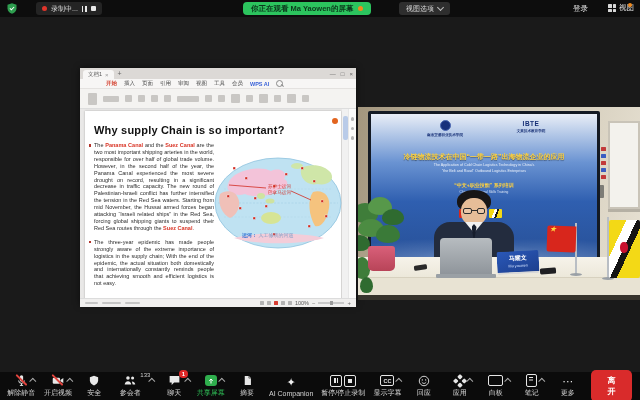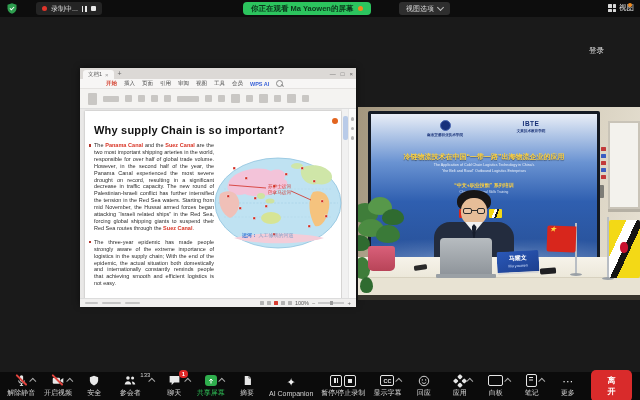--- a/index.html
+++ b/index.html
@@ -18,21 +18,21 @@
                 display:flex;align-items:center;gap:5px;padding:0 8px;}
   .watch-banner span{font-size:7.5px;color:#0c3a1d;font-weight:bold;}
   .banner-dot{width:5px;height:5px;border-radius:50%;background:#f08a1d;}
   .view-options{position:absolute;left:399px;top:2px;height:13px;background:#2e2e2e;border-radius:3px;
                 display:flex;align-items:center;gap:4px;padding:0 7px;}
   .view-options span{font-size:7px;color:#d8d8d8;}
   .caret-down{width:4px;height:4px;border-left:1.2px solid #bdbdbd;border-top:1.2px solid #bdbdbd;
               transform:rotate(225deg);display:inline-block;margin-top:-2px;}
   .caret-up{width:4px;height:4px;border-left:1.2px solid #a9a9a9;border-top:1.2px solid #a9a9a9;
             transform:rotate(45deg) translateY(1px);display:inline-block;}
-  .signin{position:absolute;right:36px;top:4px;font-size:7.5px;color:#e6e6e6;margin-top:42px;}
+  .signin{position:absolute;right:52px;top:4px;font-size:7.5px;color:#e6e6e6;}
   .view-btn{position:absolute;right:6px;top:3px;display:flex;align-items:center;gap:3px;}
   .view-btn span{font-size:7.5px;color:#e6e6e6;}
   .grid-icon{width:8px;height:8px;display:grid;grid-template-columns:1fr 1fr;gap:1px;}
   .grid-icon i{background:#d8d8d8;border-radius:.5px;}
   .notif-dot{position:absolute;right:2px;top:0px;width:4px;height:4px;border-radius:50%;background:#f08a1d;}
   
   .bottom-bar{position:absolute;left:0;bottom:0;width:640px;height:28px;background:#0b0b0b;
               display:flex;align-items:center;gap:10px;padding:0 8px;box-sizing:border-box;}
   .tb-item{display:flex;flex-direction:column;align-items:center;justify-content:center;gap:1px;
            position:relative;min-width:26px;cursor:pointer;}

